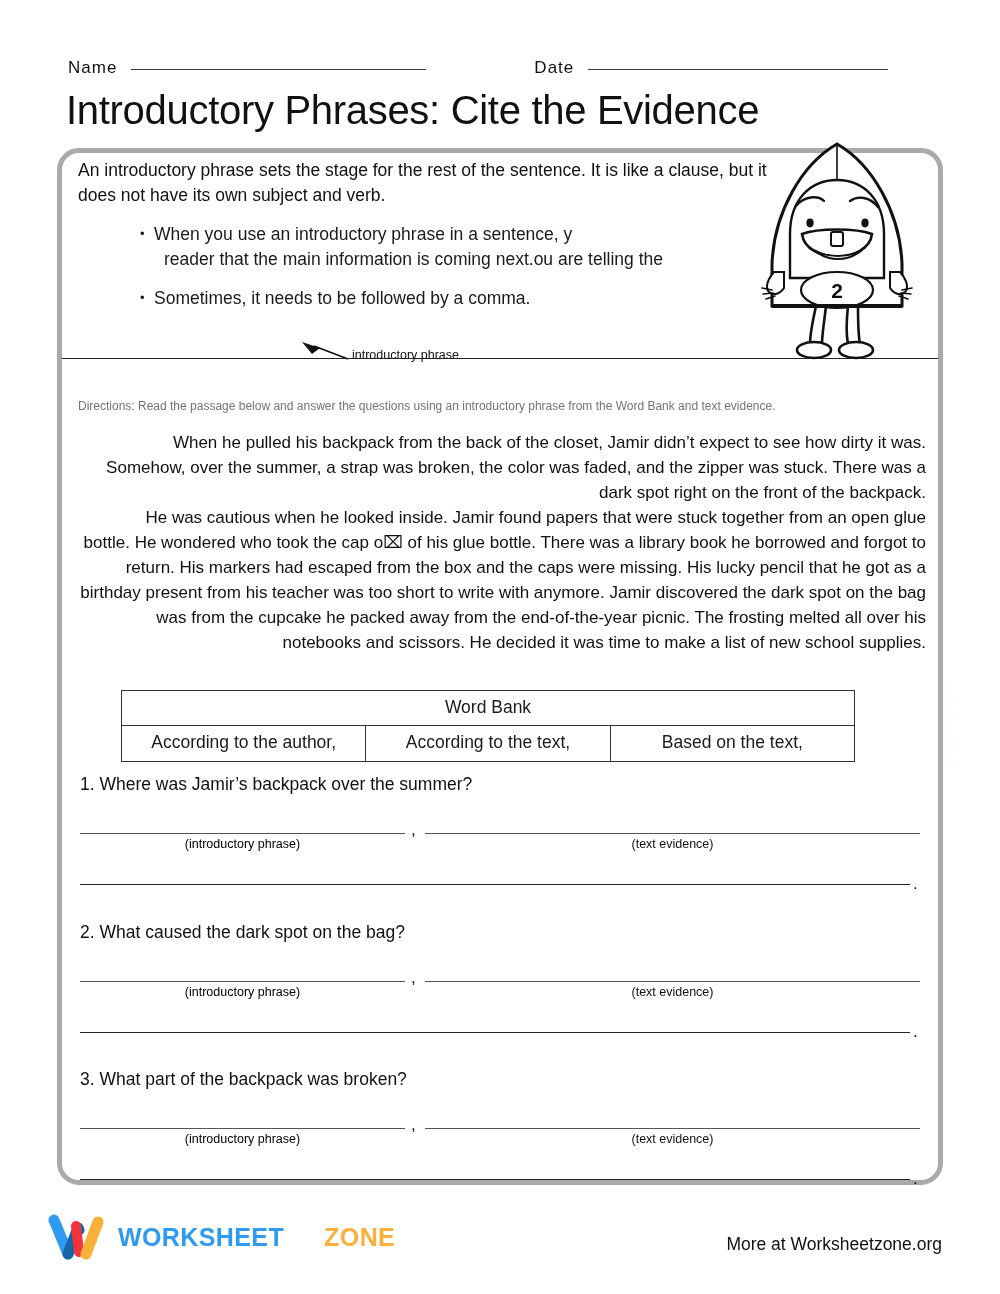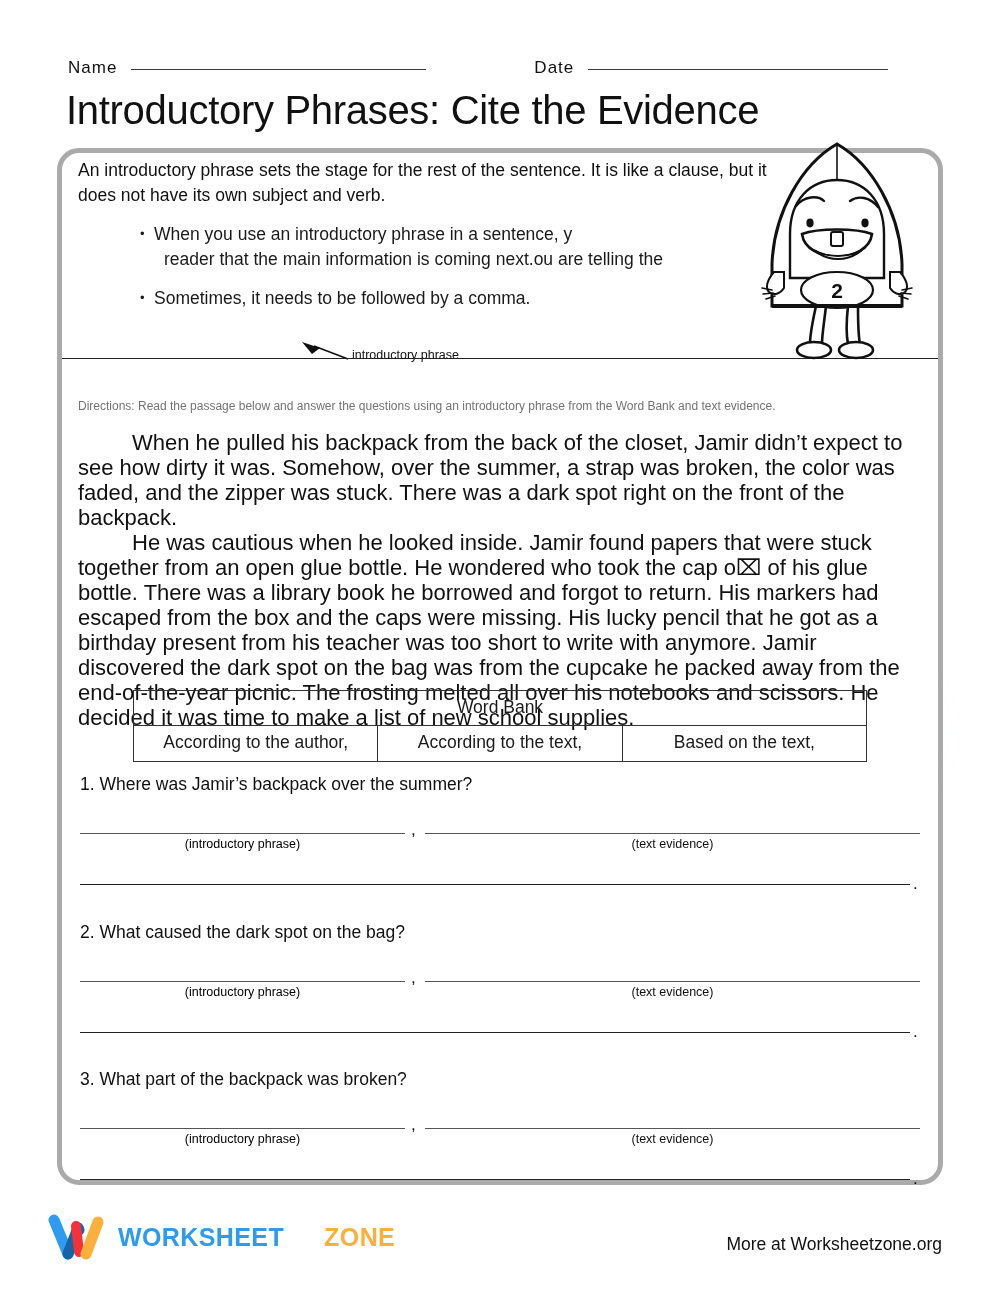--- a/index.html
+++ b/index.html
@@ -156,32 +156,32 @@
     font-size: 12px;
     line-height: 25px;
     color: #737373;
     margin-top: 24px;
   }
   .passage {
     position: absolute;
     left: 78px;
     top: 430px;
     width: 848px;
-    font-size: 22px;
+    font-size: 17px;
     line-height: 25px;
     color: #111;
-    text-align: left;
+    text-align: right;
   }
   .passage p { margin: 0; }
   .passage p .indent { display: inline-block; width: 54px; }
 
   
   .word-bank {
     position: absolute;
-    left: 133px;
+    left: 121px;
     top: 690px;
     width: 734px;
     border: 1.4px solid #333;
     box-sizing: border-box;
     background: transparent;
   }
   .wb-title {
     text-align: center;
     font-size: 17.5px;
     padding: 6px 0 7px;

